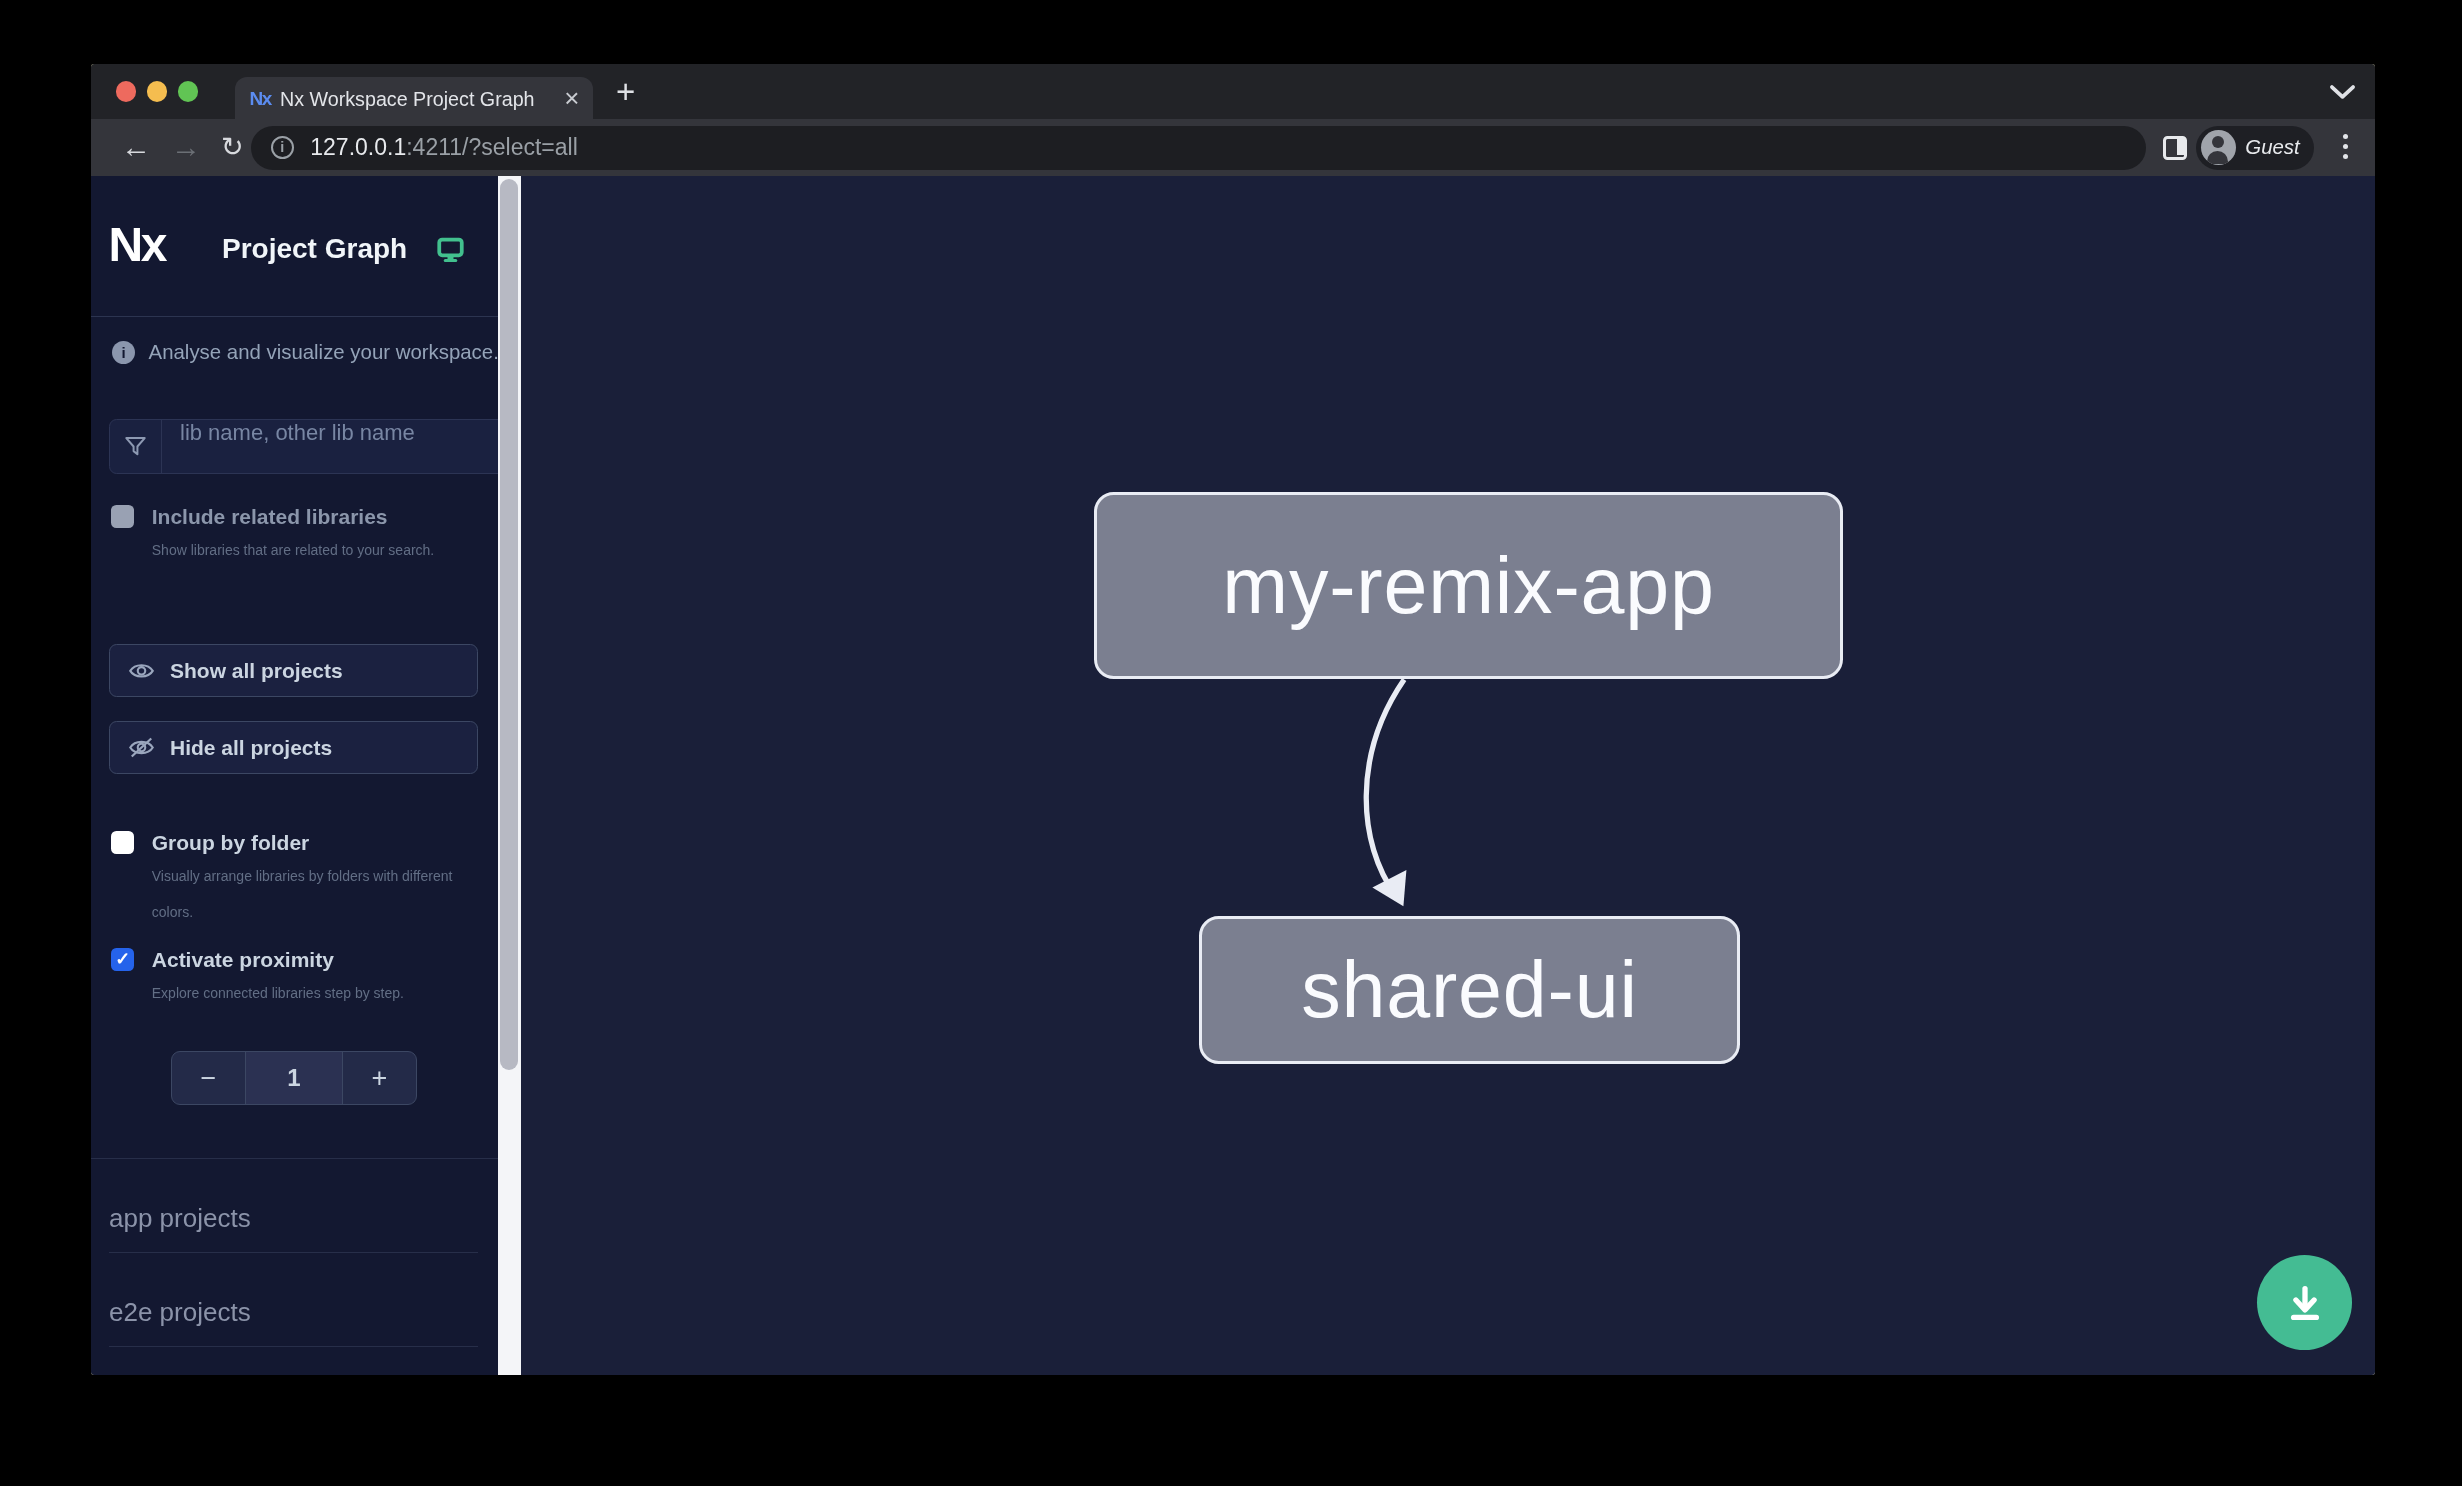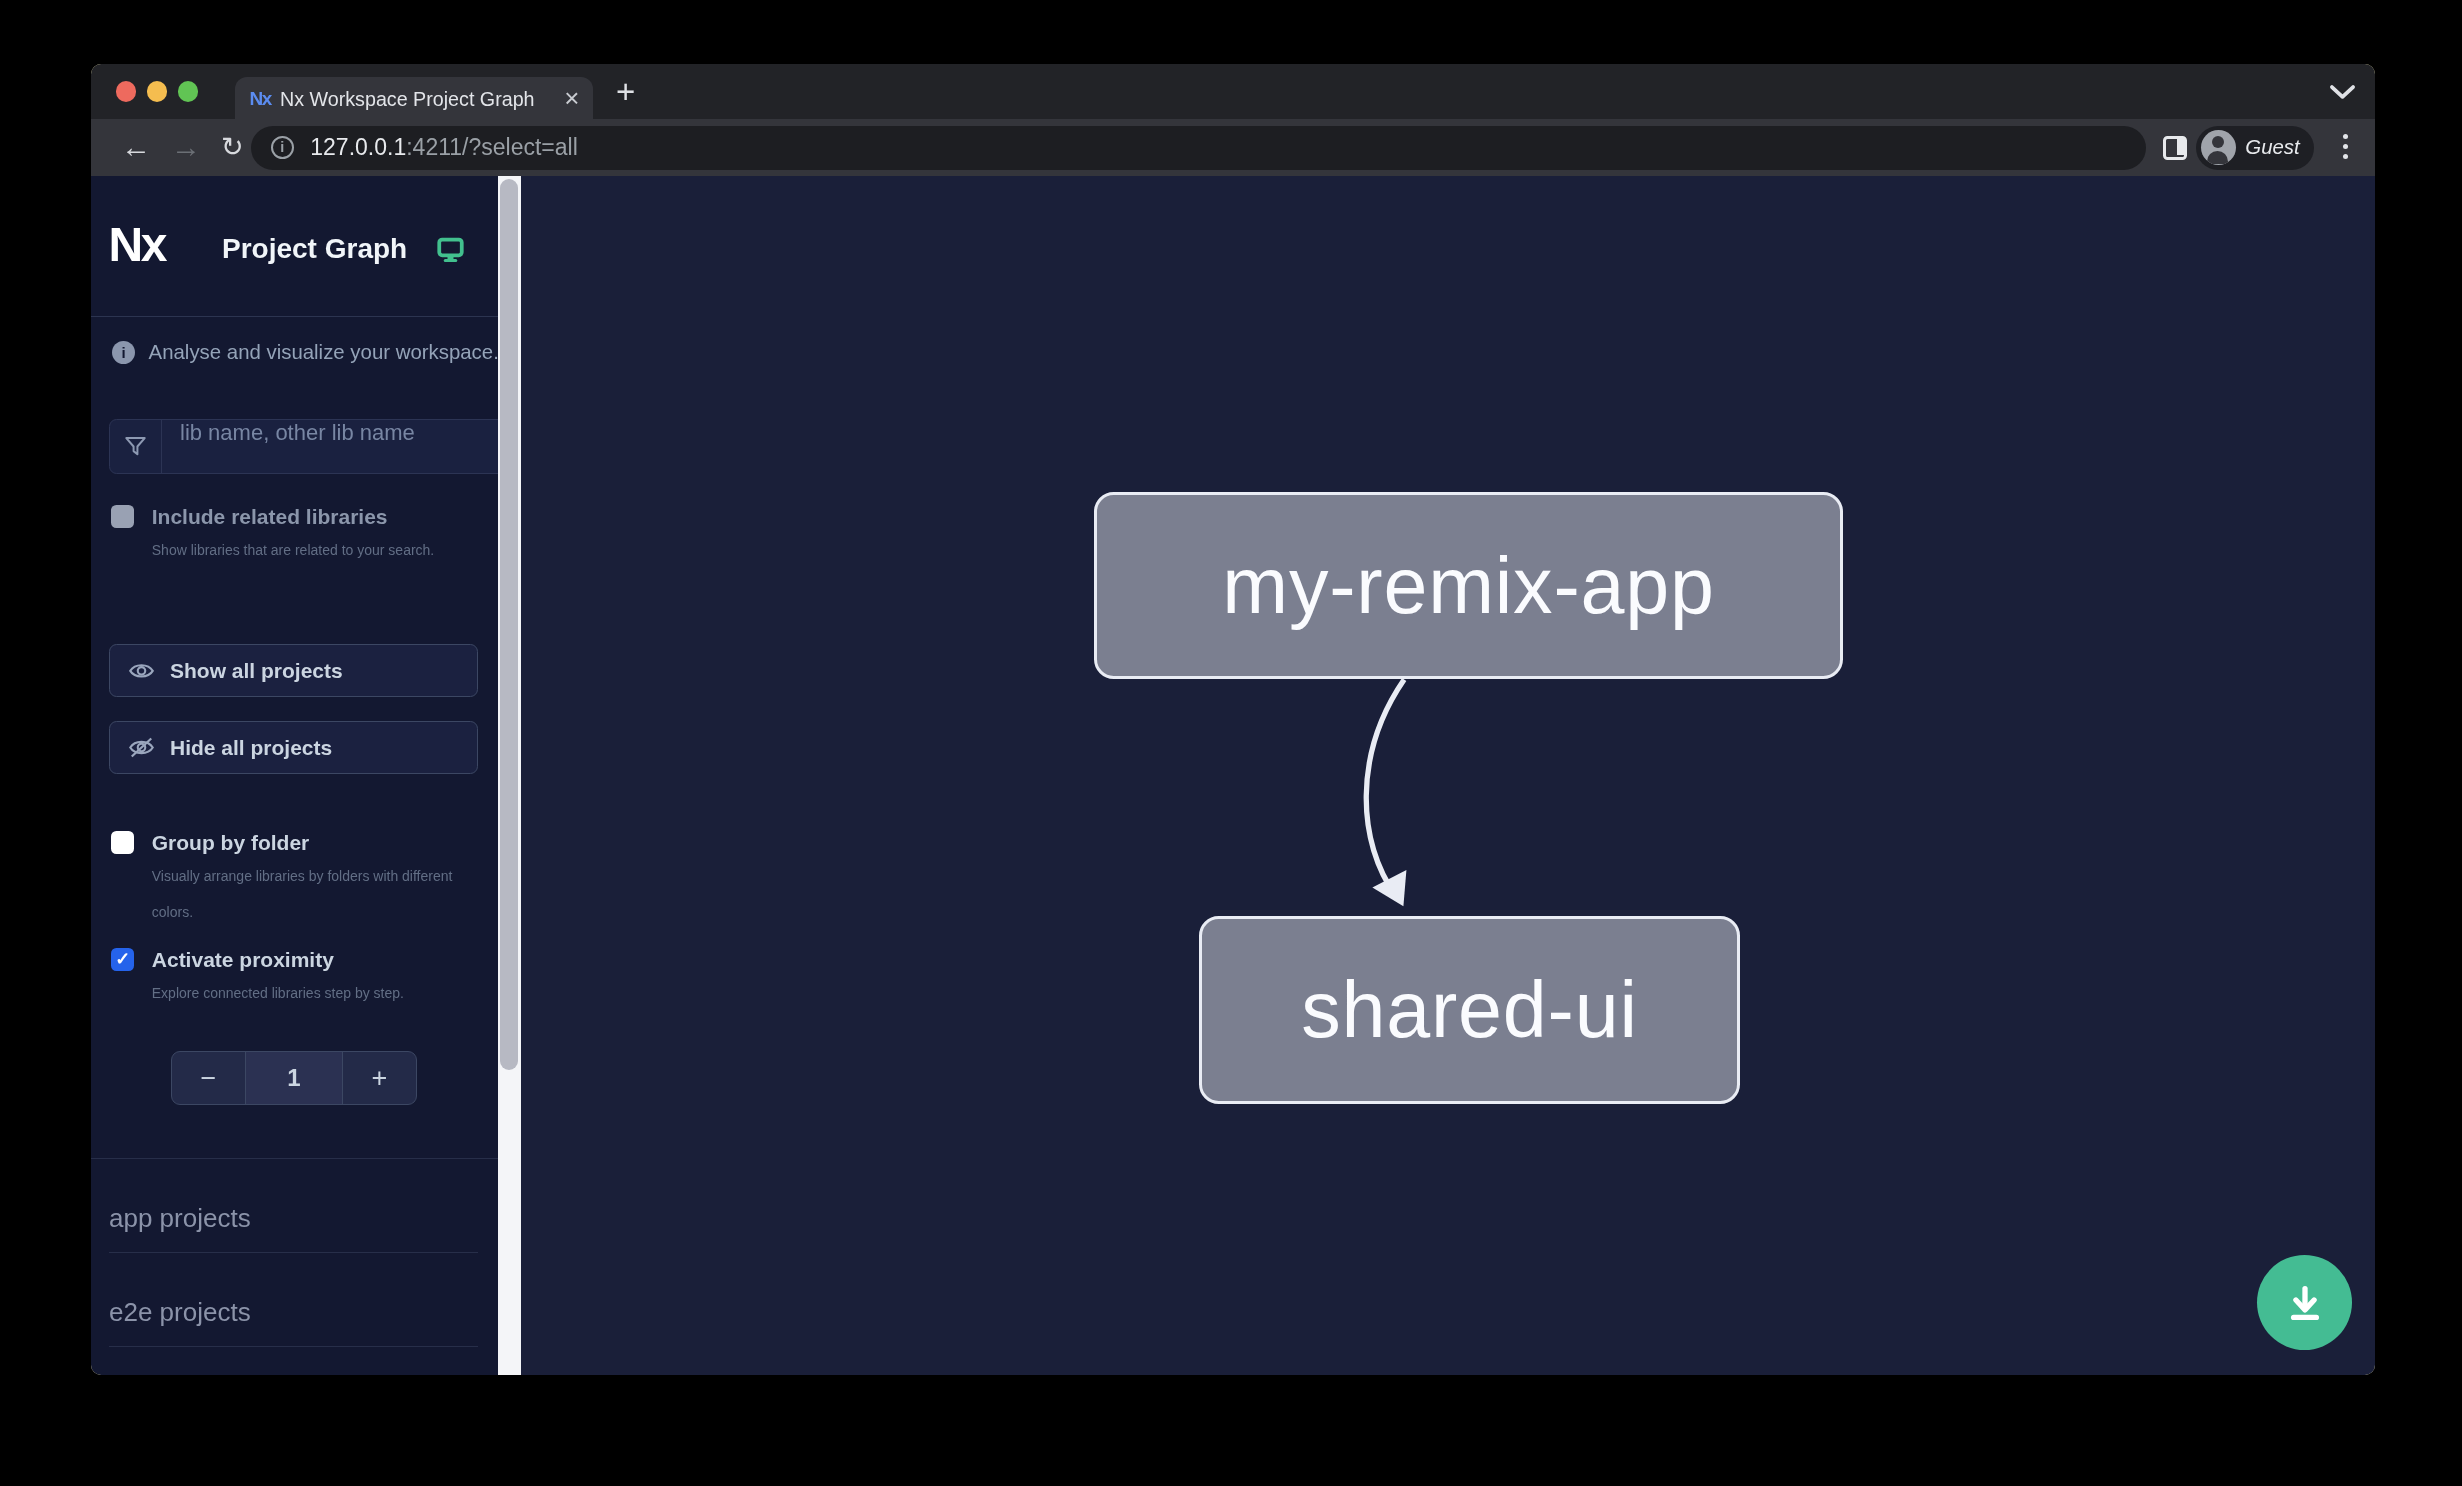--- a/index.html
+++ b/index.html
@@ -1,20 +1,20 @@
 <!DOCTYPE html>
 <html style="font-size:12px"><head>
 <meta charset="utf-8">
 <style>
   * { margin:0; padding:0; box-sizing:border-box; }
   html,body { background:#000; }
   body { font-family:"Liberation Sans", sans-serif; }
   .stage { position:relative; width:2462px; height:1487px; background:#000; overflow:hidden; }
   .window { position:absolute; left:91px; top:64px; width:2284px; height:1311px;
-            border-radius:10px; overflow:hidden; background:#fef9c3; }
+            border-radius:3px; overflow:hidden; background:#fef9c3; }
 
   
   .tabstrip { position:absolute; left:0; top:0; width:100%; height:55px; background:#222327; }
   .light { position:absolute; top:17.4px; width:20.4px; height:20.4px; border-radius:50%; }
   .light.red   { left:25px;  background:#ee6a5e; }
   .light.yellow{ left:56px;  background:#f5bd4f; }
   .light.green { left:87px; background:#61c454; }
   .tab { position:absolute; left:144px; top:13px; width:358px; height:42px; background:#34353b;
          border-radius:12px 12px 0 0; }
   .favicon { position:absolute; left:13.6px; top:9.8px; width:23px; height:23px;
@@ -104,21 +104,21 @@
   .proj-section { position:absolute; left:18px; width:369px; font-size:26px; color:#8b93a9;
                   padding-bottom:18px; border-bottom:1.5px solid #272e49; }
   .proj-section.s0 { top:1027px; } .proj-section.s1 { top:1121px; }
 
   
   .edge-svg { position:absolute; left:0; top:0; }
   .gnode { position:absolute; background:#7b7f90; border:3.8px solid #e9ecf4; border-radius:19.7px;
            display:flex; align-items:center; justify-content:center;
            color:#fafbfe; font-size:79px; letter-spacing:0.8px; white-space:nowrap; }
   .gnode.n0 { left:573px; top:316px; width:749px; height:187px; }
-  .gnode.n1 { left:678px; top:740px; width:541px; height:188px; }
+  .gnode.n1 { left:678px; top:740px; width:541px; height:148px; }
   .download-btn { position:absolute; left:1736px; top:1079px; width:95px; height:95px; border-radius:50%;
                   background:#44bc93; display:flex; align-items:center; justify-content:center; }
 </style>
 </head>
 <body>
 
 <div class="stage">
   <div class="window">
 
     <div class="tabstrip">

